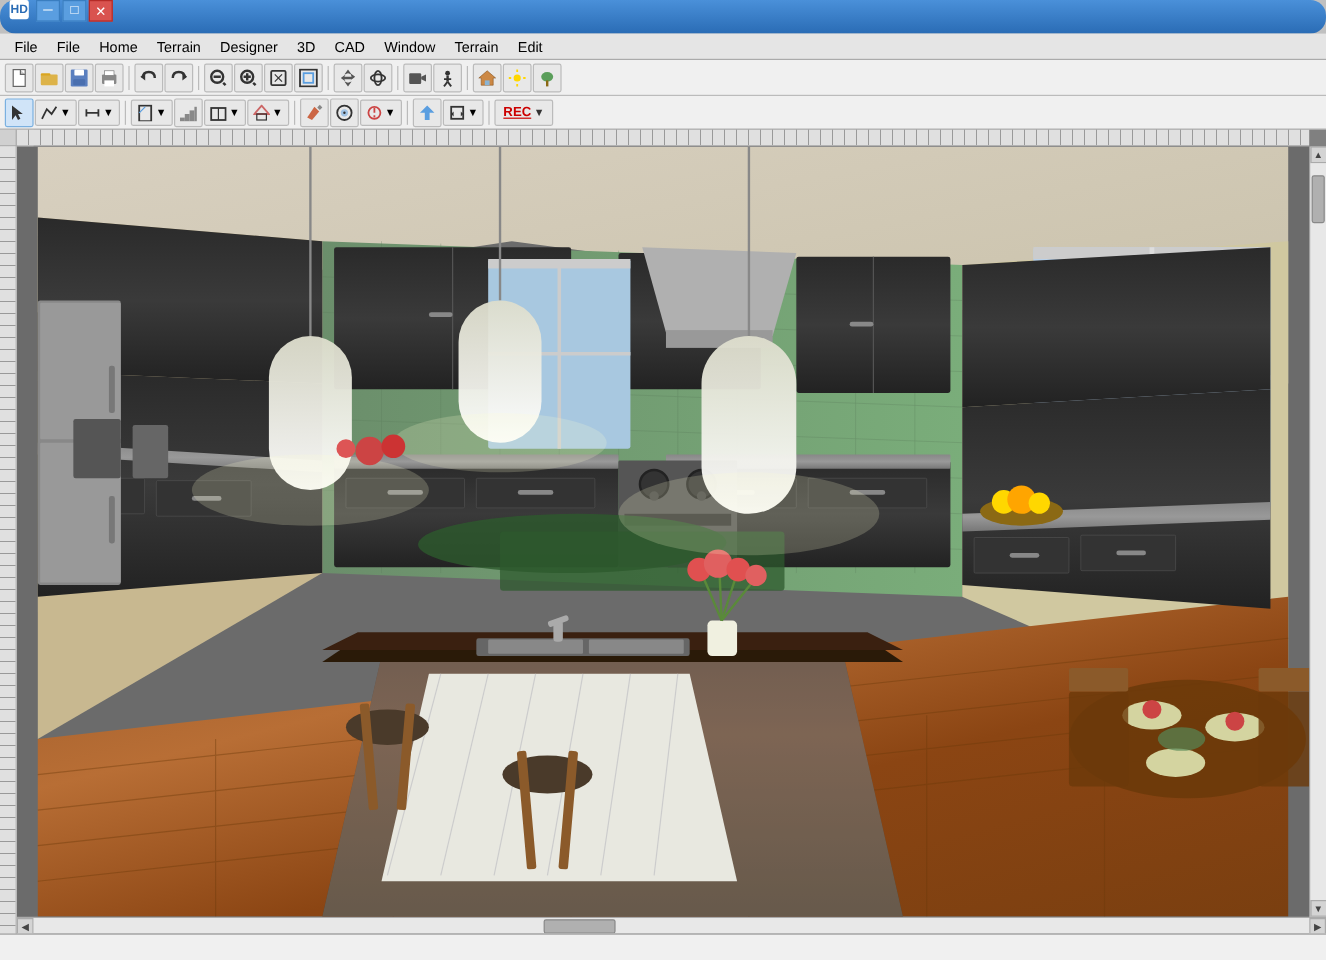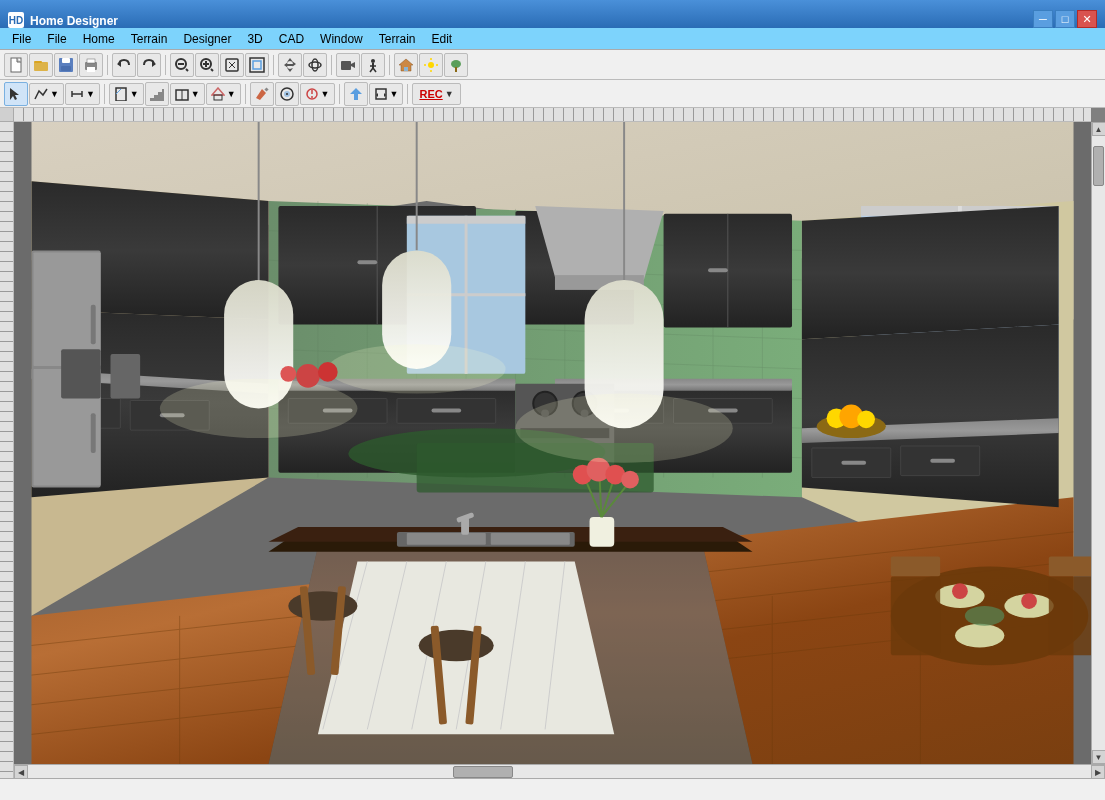--- a/index.html
+++ b/index.html
@@ -13,23 +13,24 @@
       display: flex;
       flex-direction: column;
     }
 
     
     .title-bar {
       background: linear-gradient(to bottom, #4a90d9, #2a6cb5);
       color: white;
       height: 28px;
       display: flex;
-      align-items: flex-end;
+      align-items: flex-start;
       padding: 0 8px;
       user-select: none;
+      border-radius: 13px;
     }
     .title-bar-icon {
       width: 16px;
       height: 16px;
       margin-right: 6px;
       background: #fff;
       border-radius: 2px;
       display: flex;
       align-items: center;
       justify-content: center;
@@ -55,21 +56,21 @@
       font-size: 11px;
       display: flex;
       align-items: center;
       justify-content: center;
       cursor: pointer;
     }
     .title-btn.close-btn { background: #d9534f; border-color: #b52b27; }
 
     
     .menu-bar {
-      background: #7dd3fc;
+      background: #e5e5e5;
       border-bottom: 1px solid #aaa;
       height: 22px;
       display: flex;
       align-items: center;
       padding: 0 4px;
     }
     .menu-item {
       padding: 2px 8px;
       cursor: pointer;
       font-size: 12px;
@@ -252,21 +253,20 @@
       color: #333;
     }
   </style>
 </head>
 <body>
 
 <div class="title-bar">
   <div class="title-bar-icon">
     <span>HD</span>
   </div>
-  <span class="title-text">Home Designer</span>
   <div class="title-buttons">
     <div class="title-btn">─</div>
     <div class="title-btn">□</div>
     <div class="title-btn close-btn">✕</div>
   </div>
 </div>
 
 <div class="menu-bar">
   <div class="menu-item">File</div>
   <div class="menu-item">File</div>

